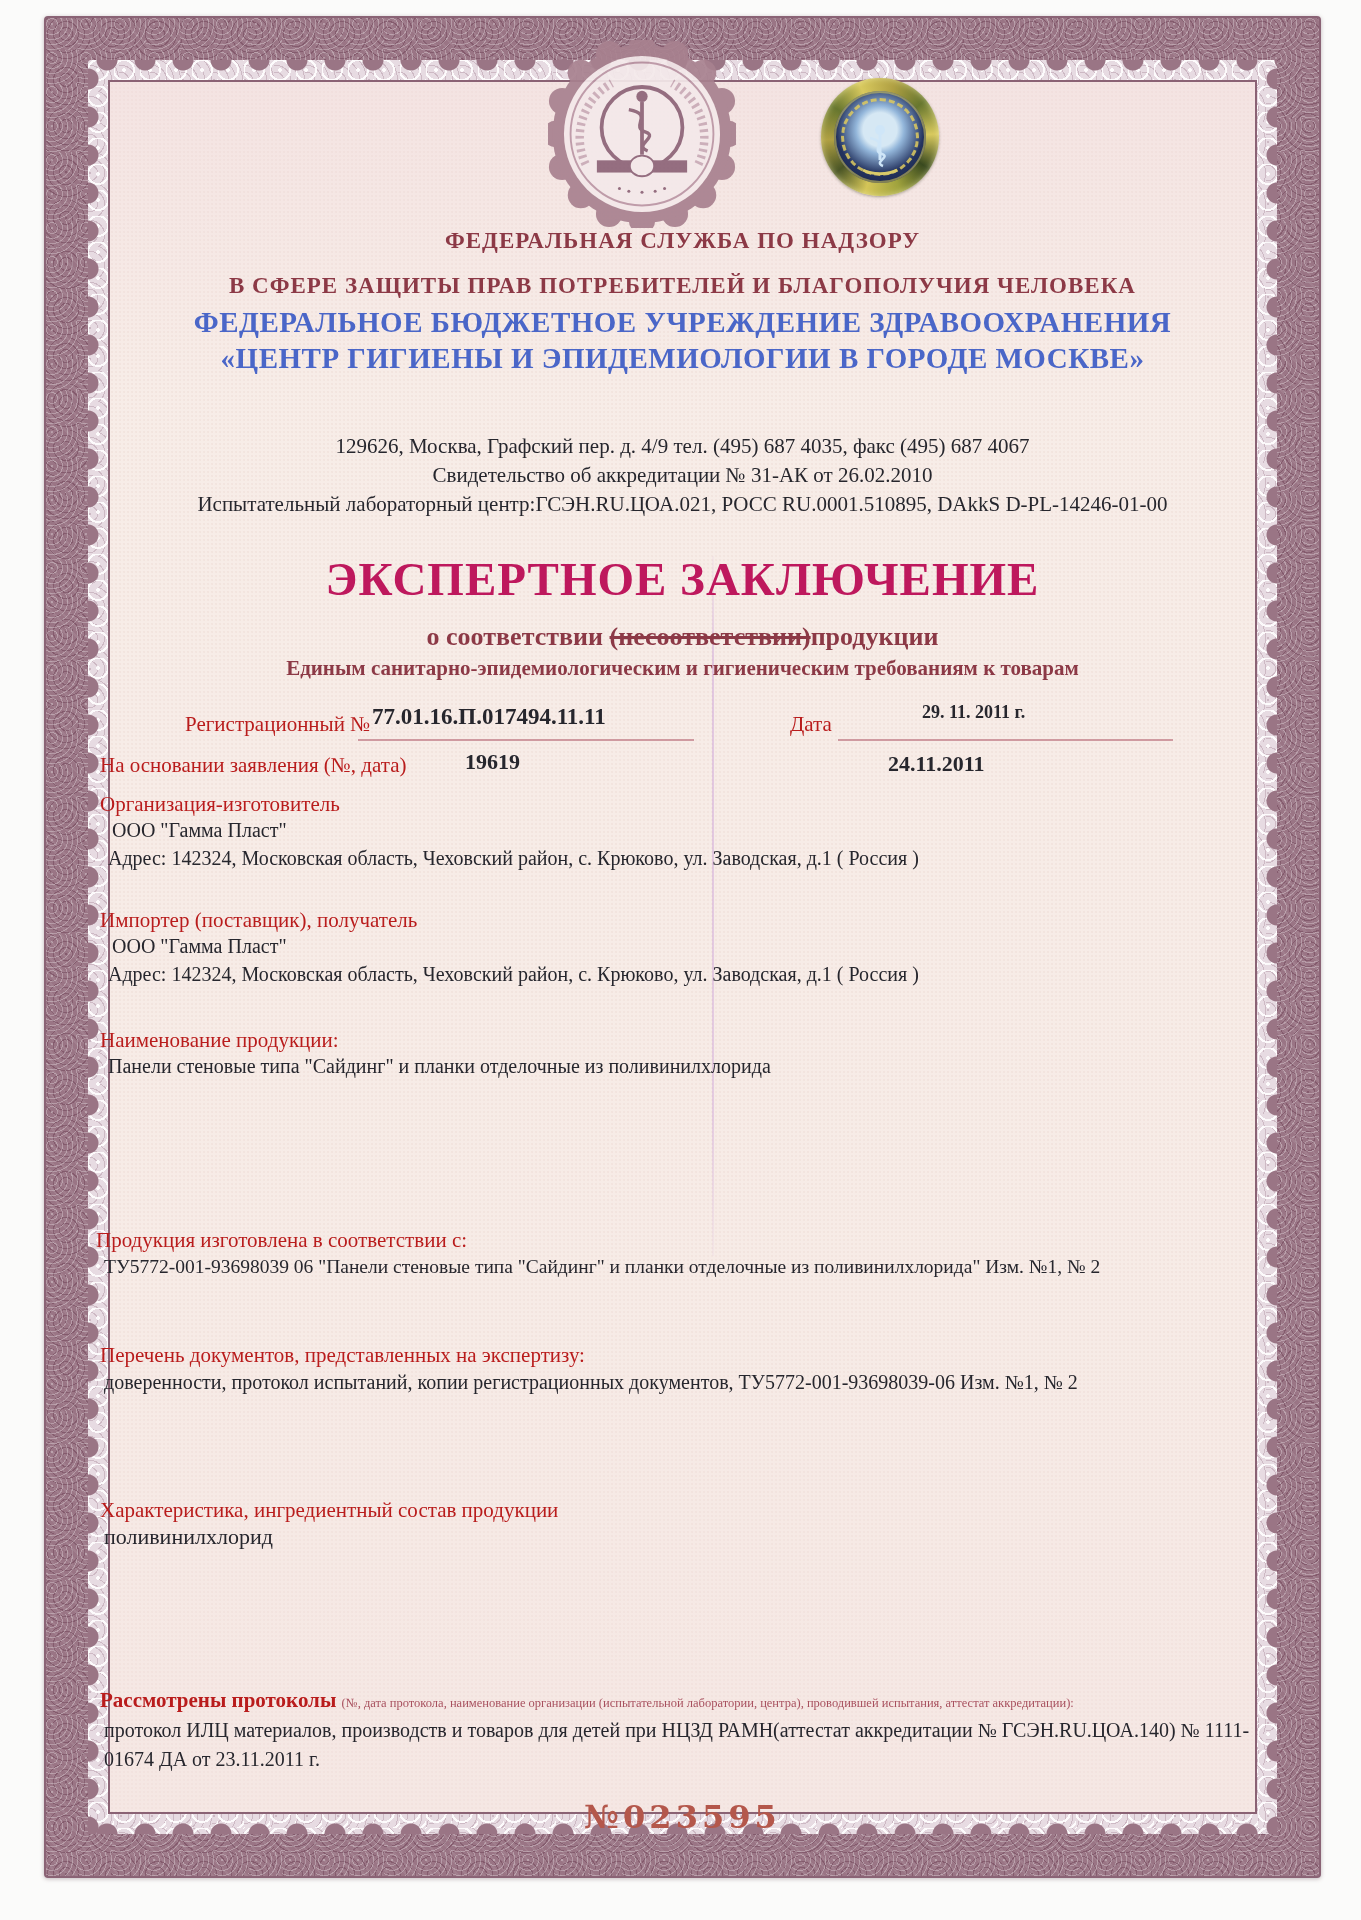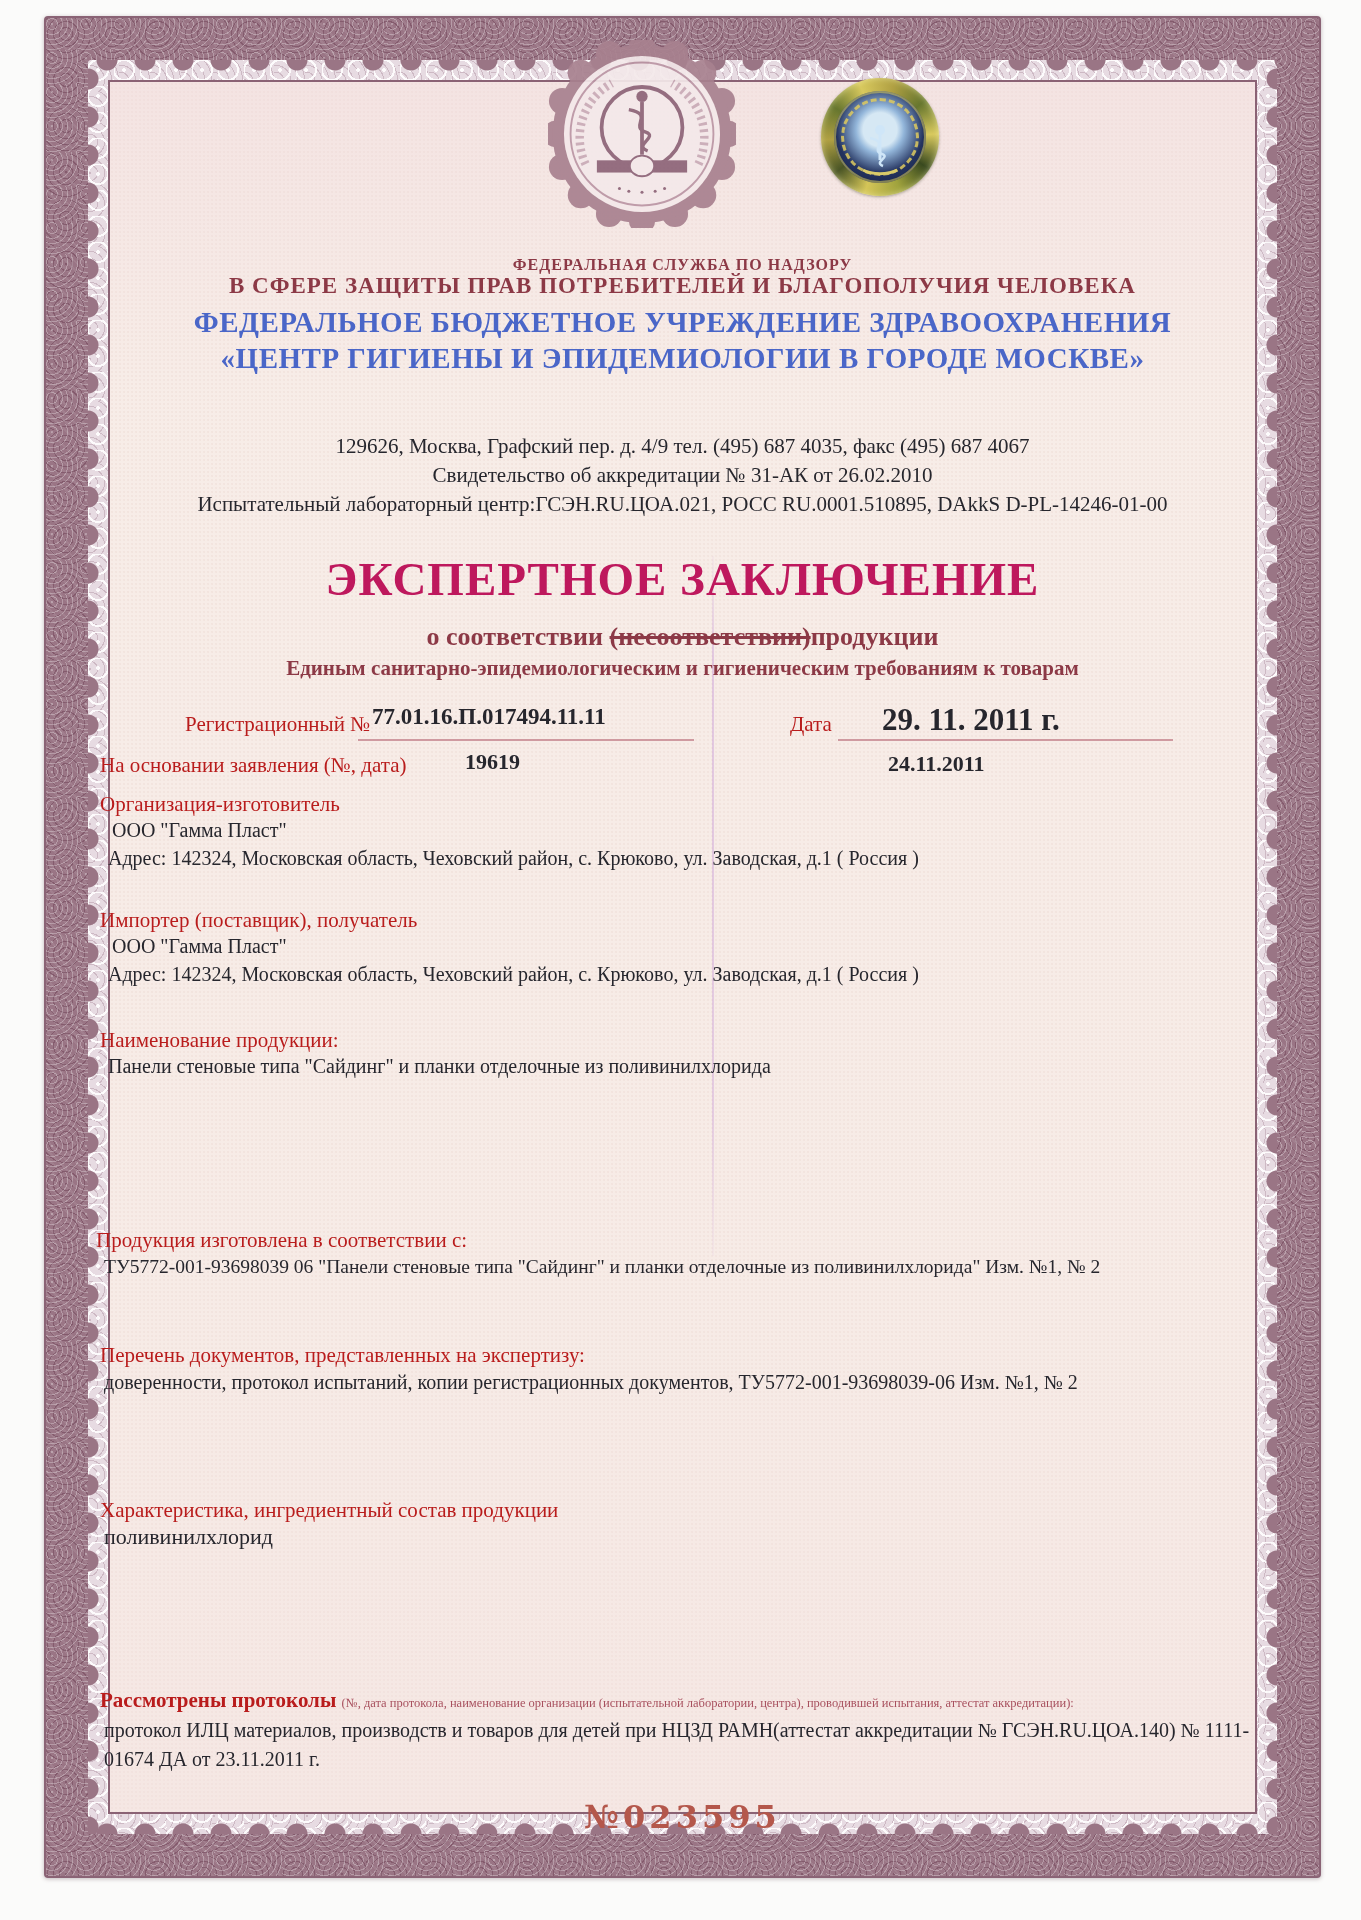--- a/index.html
+++ b/index.html
@@ -74,40 +74,40 @@
   }
   .hologram svg { position:absolute; inset:0; }
 
   
   .txt { position:absolute; z-index:5; }
   .center { left:112px; width:1141px; text-align:center; }
   .maroon { color:#8c3946; font-weight:700; }
   .redlbl { color:#b91c1c; }
   .ink    { color:#26262d; }
 
-  .t-agency1 { top:256px; font-size:16px; letter-spacing:1px; }
+  .t-agency1 { top:228px; font-size:23px; letter-spacing:1px; }
   .t-agency2 { top:273px; font-size:23px; letter-spacing:1px; }
   .t-inst1   { top:306px; font-size:29px; color:#4a66c8; font-weight:700; letter-spacing:.5px; }
   .t-inst2   { top:342px; font-size:29px; color:#4a66c8; font-weight:700; letter-spacing:.5px; }
   .t-addr    { top:434px; font-size:21px; }
   .t-accr    { top:463px; font-size:21px; }
   .t-lab     { top:492px; font-size:21px; }
   .t-title   { top:552px; font-size:47px; color:#be185d; font-weight:700; letter-spacing:1px; }
   .t-sub1    { top:622px; font-size:26px; }
   .t-sub1 .struck { text-decoration:line-through; text-decoration-thickness:3px; }
   .t-sub2    { top:656px; font-size:21px; }
 
   .lbl  { font-size:21px; }
   .bold { font-weight:700; }
 
   .t-reg-label { left:185px; top:712px; }
   .t-reg-value { left:372px; top:704px; font-size:23px; }
   .u-reg  { position:absolute; left:358px; top:739px; width:336px; height:2px; background:#cf9aa0; z-index:5; }
   .t-date-label { left:790px; top:712px; }
-  .t-date-value { left:882px; top:702px; font-size:31px;text-align:right; }
+  .t-date-value { left:922px; top:702px; font-size:18px;text-align:right; }
   .u-date { position:absolute; left:838px; top:739px; width:335px; height:2px; background:#cf9aa0; z-index:5; }
   .t-app-label { left:100px; top:753px; }
   .t-app-num   { left:465px; top:749px; font-size:22px; }
   .t-app-date  { left:888px; top:751px; font-size:22px; }
 
   .t-man-label  { left:100px; top:792px; }
   .t-man-name   { left:112px; top:819px; font-size:20px; }
   .t-man-addr   { left:108px; top:847px; font-size:20px; }
   .t-imp-label  { left:100px; top:908px; }
   .t-imp-name   { left:112px; top:935px; font-size:20px; }

